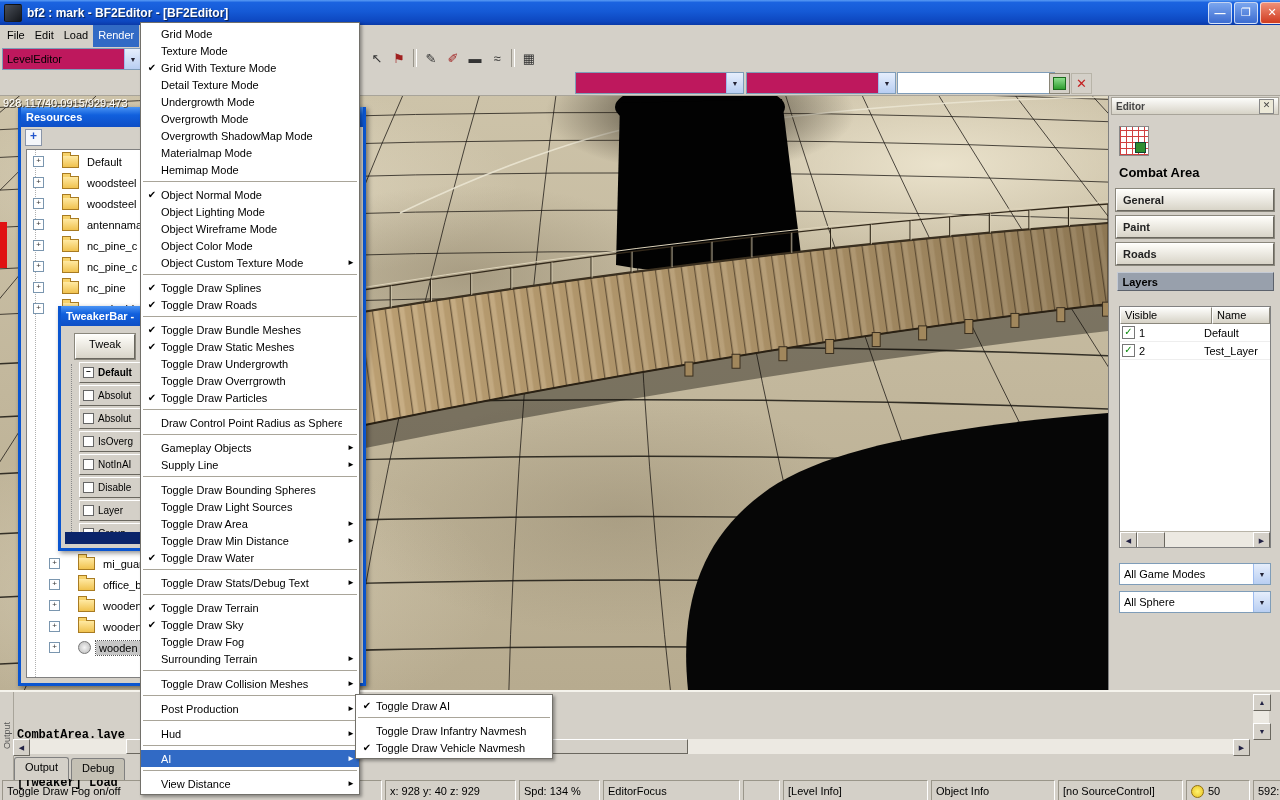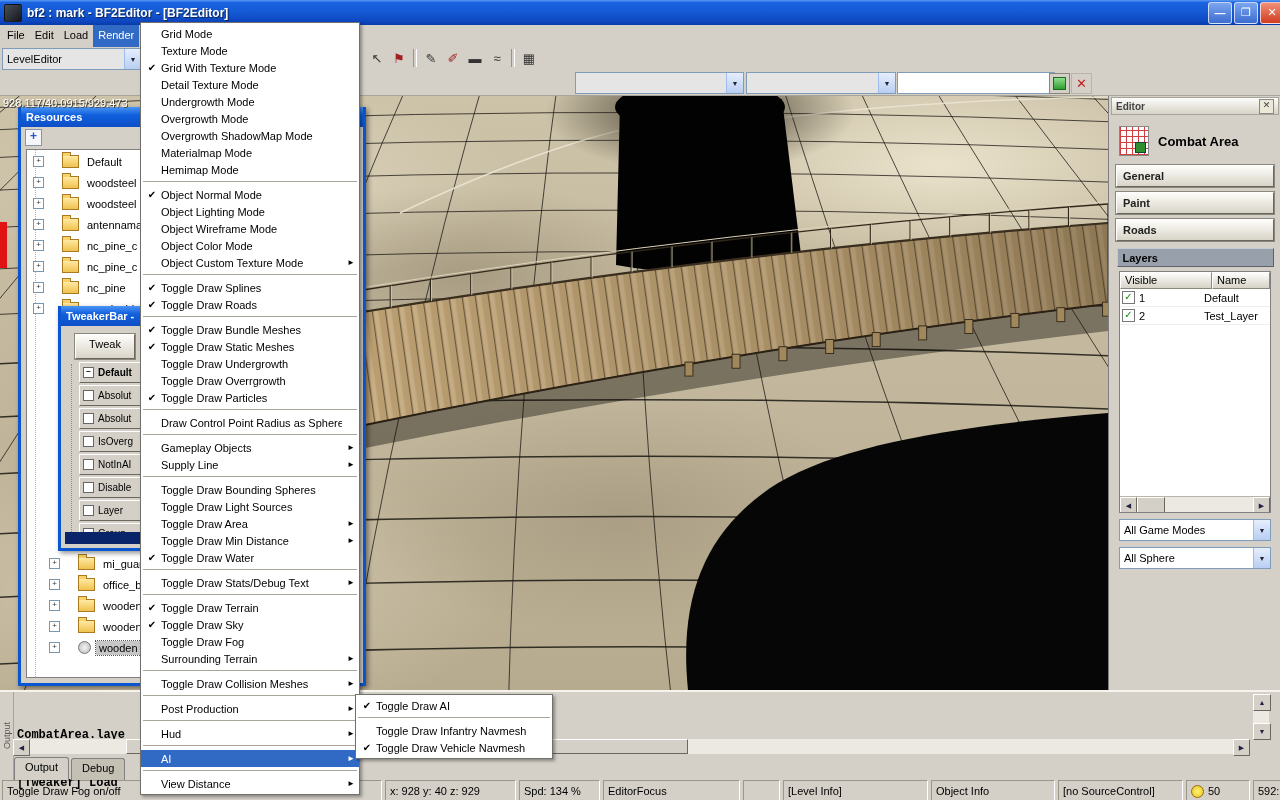--- a/index.html
+++ b/index.html
@@ -18,21 +18,21 @@
 
   
   .menubar{position:absolute;left:0;top:25px;width:1280px;height:22px;background:#d4d0c8;display:flex;align-items:stretch;padding-left:2px;border-bottom:1px solid #bcb8ac;}
   .mb-item{padding:4px 5px 0 5px;height:22px;}
   .mb-item.active{background:#316ac5;color:#fff;}
   .mb-spacer{width:226px;}
 
   
   .toolbar1{position:absolute;left:0;top:47px;width:1280px;height:23px;background:#d4d0c8;}
   .toolbar2{position:absolute;left:0;top:70px;width:1280px;height:25px;background:#d4d0c8;border-bottom:1px solid #a8a49a;}
-  .combo{position:absolute;background:#e5e5e5;border:1px solid #7f9db9;display:flex;align-items:center;}
+  .combo{position:absolute;background:#be185d;border:1px solid #7f9db9;display:flex;align-items:center;}
   .combo .combo-text{flex:1;padding-left:4px;white-space:nowrap;overflow:hidden;}
   .combo .combo-arrow{width:16px;align-self:stretch;background:linear-gradient(#e6eefc,#b8cef2);border-left:1px solid #9ebcf0;font-size:7px;color:#223;display:flex;align-items:center;justify-content:center;}
   #level-combo{left:2px;top:1px;width:138px;height:20px;}
   #filter-combo1{left:575px;top:2px;width:167px;height:20px;}
   #filter-combo2{left:746px;top:2px;width:148px;height:20px;}
   #filter-input{position:absolute;left:897px;top:2px;width:150px;height:20px;border:1px solid #7f9db9;background:#fff;font:inherit;padding:0 3px;}
   .fb-btn{position:absolute;top:3px;width:19px;height:19px;border:1px solid #8a8678;background:#d4d0c8;display:flex;align-items:center;justify-content:center;}
   #fb-green{left:1049px;}
   #fb-green .sq{width:11px;height:11px;background:linear-gradient(#8ede8e,#2f9e2f);border:1px solid #1d6b1d;}
   #fb-red{left:1071px;color:#c42020;font-weight:bold;font-size:13px;border-color:#b8b4a8;}
@@ -44,30 +44,30 @@
 
   
   .viewport{position:absolute;left:0;top:95px;width:1108px;height:595px;background:#c2b79d;overflow:hidden;}
   .coords-overlay{position:absolute;left:3px;top:2px;color:#fff;font-size:11px;text-shadow:1px 1px 0 #4a4438;z-index:3;}
   .red-marker{position:absolute;left:0;top:127px;width:7px;height:46px;background:#e01212;z-index:3;}
 
   
   .editor-panel{position:absolute;left:1108px;top:95px;width:172px;height:595px;background:#d4d0c8;border-left:1px solid #808080;}
   .panel-titlebar{height:16px;margin:2px;background:linear-gradient(#fdfdfb,#d6d2c6);border:1px solid #a8a49a;display:flex;align-items:center;padding:0 4px;font-size:10px;font-weight:bold;color:#444;}
   .panel-close{margin-left:auto;width:13px;height:13px;border:1px solid #888;background:#ece9d8;font-size:9px;line-height:11px;text-align:center;}
-  .combat-header{display:flex;align-items:center;gap:9px;padding:9px 8px 4px 10px;}
+  .combat-header{display:flex;align-items:flex-start;gap:9px;padding:9px 8px 4px 10px;flex-direction:column;}
   .combat-icon{width:28px;height:28px;border:1px solid #888;background-color:#fff;position:relative;
     background-image:repeating-linear-gradient(0deg,#d04040 0 1px,transparent 1px 6px),repeating-linear-gradient(90deg,#d04040 0 1px,transparent 1px 6px);}
   .combat-icon::after{content:'';position:absolute;right:2px;bottom:2px;width:9px;height:9px;background:#2f8e2f;border:1px solid #143;}
   .combat-title{font-size:13px;font-weight:bold;}
   .panel-btn{width:150px;height:20px;margin:5px auto 0;background:linear-gradient(#fefdf9,#d8d4c8);
     border:1px solid;border-color:#fff #6a675f #6a675f #fff;outline:1px solid #8a877c;font-weight:bold;color:#222;
     display:flex;align-items:center;justify-content:flex-start;padding-left:6px;}
   .layers-header{width:150px;height:17px;margin:7px auto 0;background:#98a0ac;border:1px solid;border-color:#c4cad4 #5c626c #5c626c #c4cad4;font-weight:bold;display:flex;align-items:center;padding-left:5px;}
-  .layers-table{width:150px;height:240px;margin:4px auto;background:#fff;border:1px solid #808080;position:relative;overflow:hidden;}
+  .layers-table{width:150px;height:240px;margin:15px auto;background:#fff;border:1px solid #808080;position:relative;overflow:hidden;}
   .lt-header{display:flex;height:17px;}
   .lt-h-cell{background:linear-gradient(#fdfdfb,#d6d2c6);border:1px solid;border-color:#fff #8a877c #8a877c #fff;padding:1px 4px;overflow:hidden;}
   .lt-h-visible{width:82px;}
   .lt-h-name{flex:1;}
   .lt-row{display:flex;height:17px;align-items:center;border-bottom:1px solid #eee;}
   .lt-cell-visible{width:82px;display:flex;align-items:center;gap:4px;padding-left:2px;}
   .checkbox{width:11px;height:11px;border:1px solid #777;background:#fff;font-size:10px;line-height:9px;text-align:center;color:#0a8a0a;font-weight:bold;}
   .lt-name{flex:1;white-space:nowrap;overflow:hidden;}
   .lt-scroll{position:absolute;left:0;right:0;bottom:0;height:15px;background:#ece9e2;display:flex;border-top:1px solid #b8b4a8;}
   .scroll-btn{width:15px;height:15px;background:#d4d0c8;border:1px solid;border-color:#fff #6a675f #6a675f #fff;font-size:7px;color:#224;display:flex;align-items:center;justify-content:center;}

